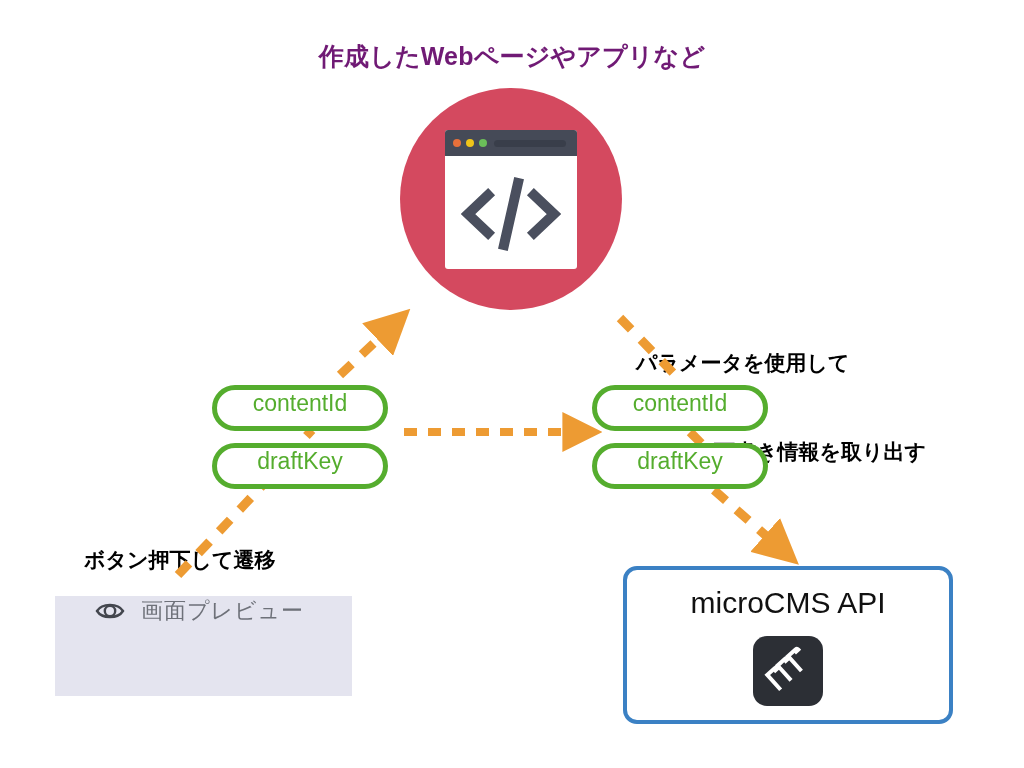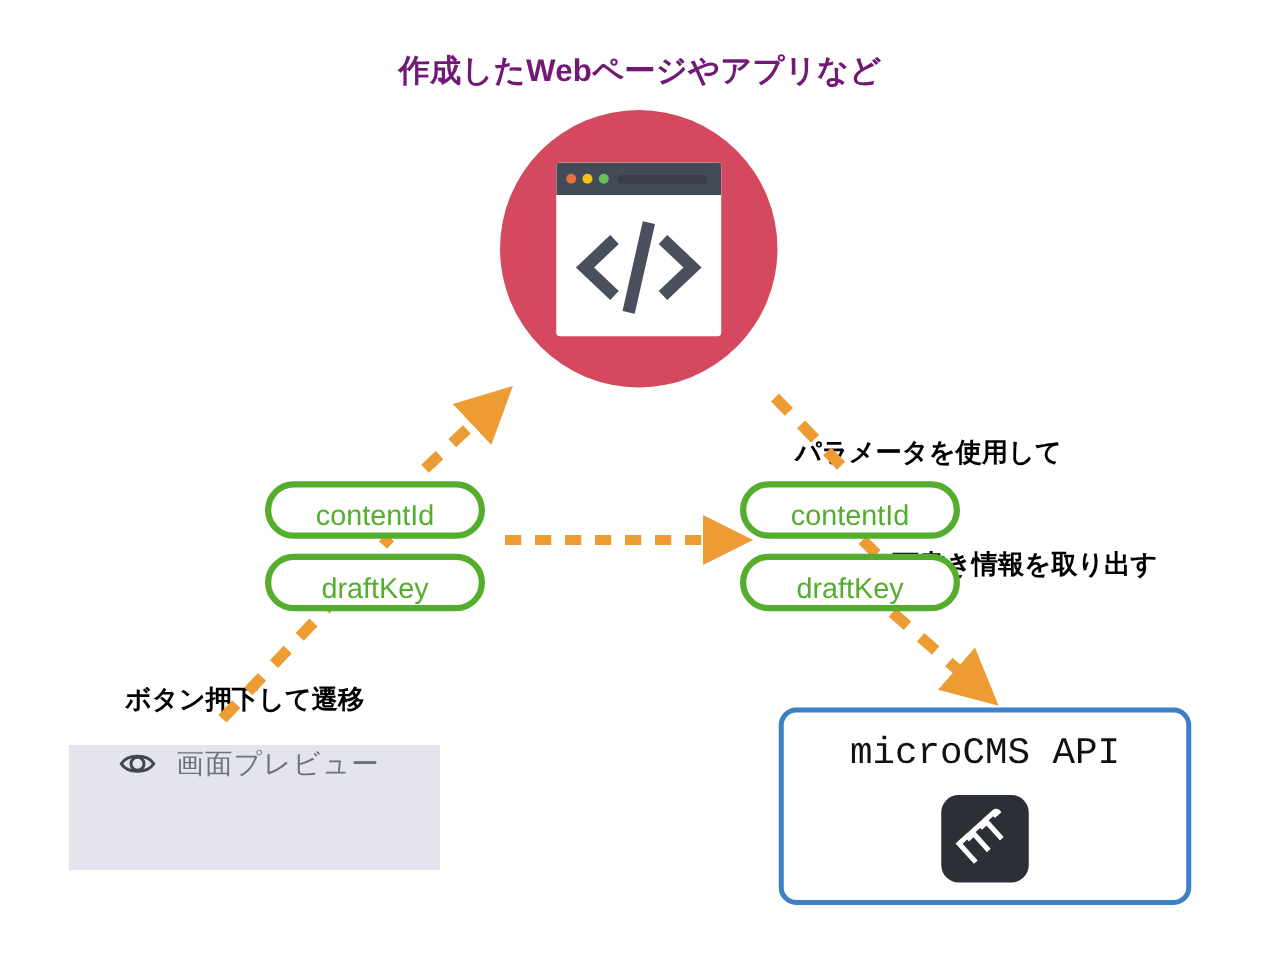--- a/index.html
+++ b/index.html
@@ -95,42 +95,42 @@
   
   .tagbox {
     position: absolute;
     width: 176px;
     height: 46px;
     border: 5px solid #55ad2e;
     border-radius: 23px;
     background: #ffffff;
     box-sizing: border-box;
     display: flex;
-    align-items: flex-end;
+    align-items: flex-start;
     justify-content: center;
     font-size: 23px;
     font-weight: 400;
     color: #55ad2e;
     z-index: 3;
   }
   .tagbox.left  { left: 212px; }
   .tagbox.right { left: 592px; }
   .tagbox.row1 { top: 385px; }
   .tagbox.row2 { top: 443px; }
   
   .anno {
     position: absolute;
     font-size: 21px;
     font-weight: 700;
     color: #000;
     line-height: 1.42;
     white-space: pre;
   }
   .anno-right { left: 636px; top: 288px; }
-  .anno-left  { left: 100px;  top: 545px; }
+  .anno-left  { left: 84px;  top: 545px; }
   
   .preview-panel {
     position: absolute;
     left: 55px;
     top: 596px;
     width: 297px;
     height: 100px;
     background: #e4e4ef;
     display: flex;
     align-items: flex-start;
@@ -164,21 +164,20 @@
   .api-title {
     position: absolute;
     left: 0;
     top: 16px;
     width: 100%;
     text-align: center;
     font-size: 30px;
     font-weight: 400;
     color: #111111;
     white-space: nowrap;
-    font-family: Liberation Mono, monospace;
   }
   .api-logo {
     position: absolute;
     left: 50%;
     transform: translateX(-50%);
     top: 66px;
     width: 70px;
     height: 70px;
     border-radius: 14px;
     background: #2c2f35;

